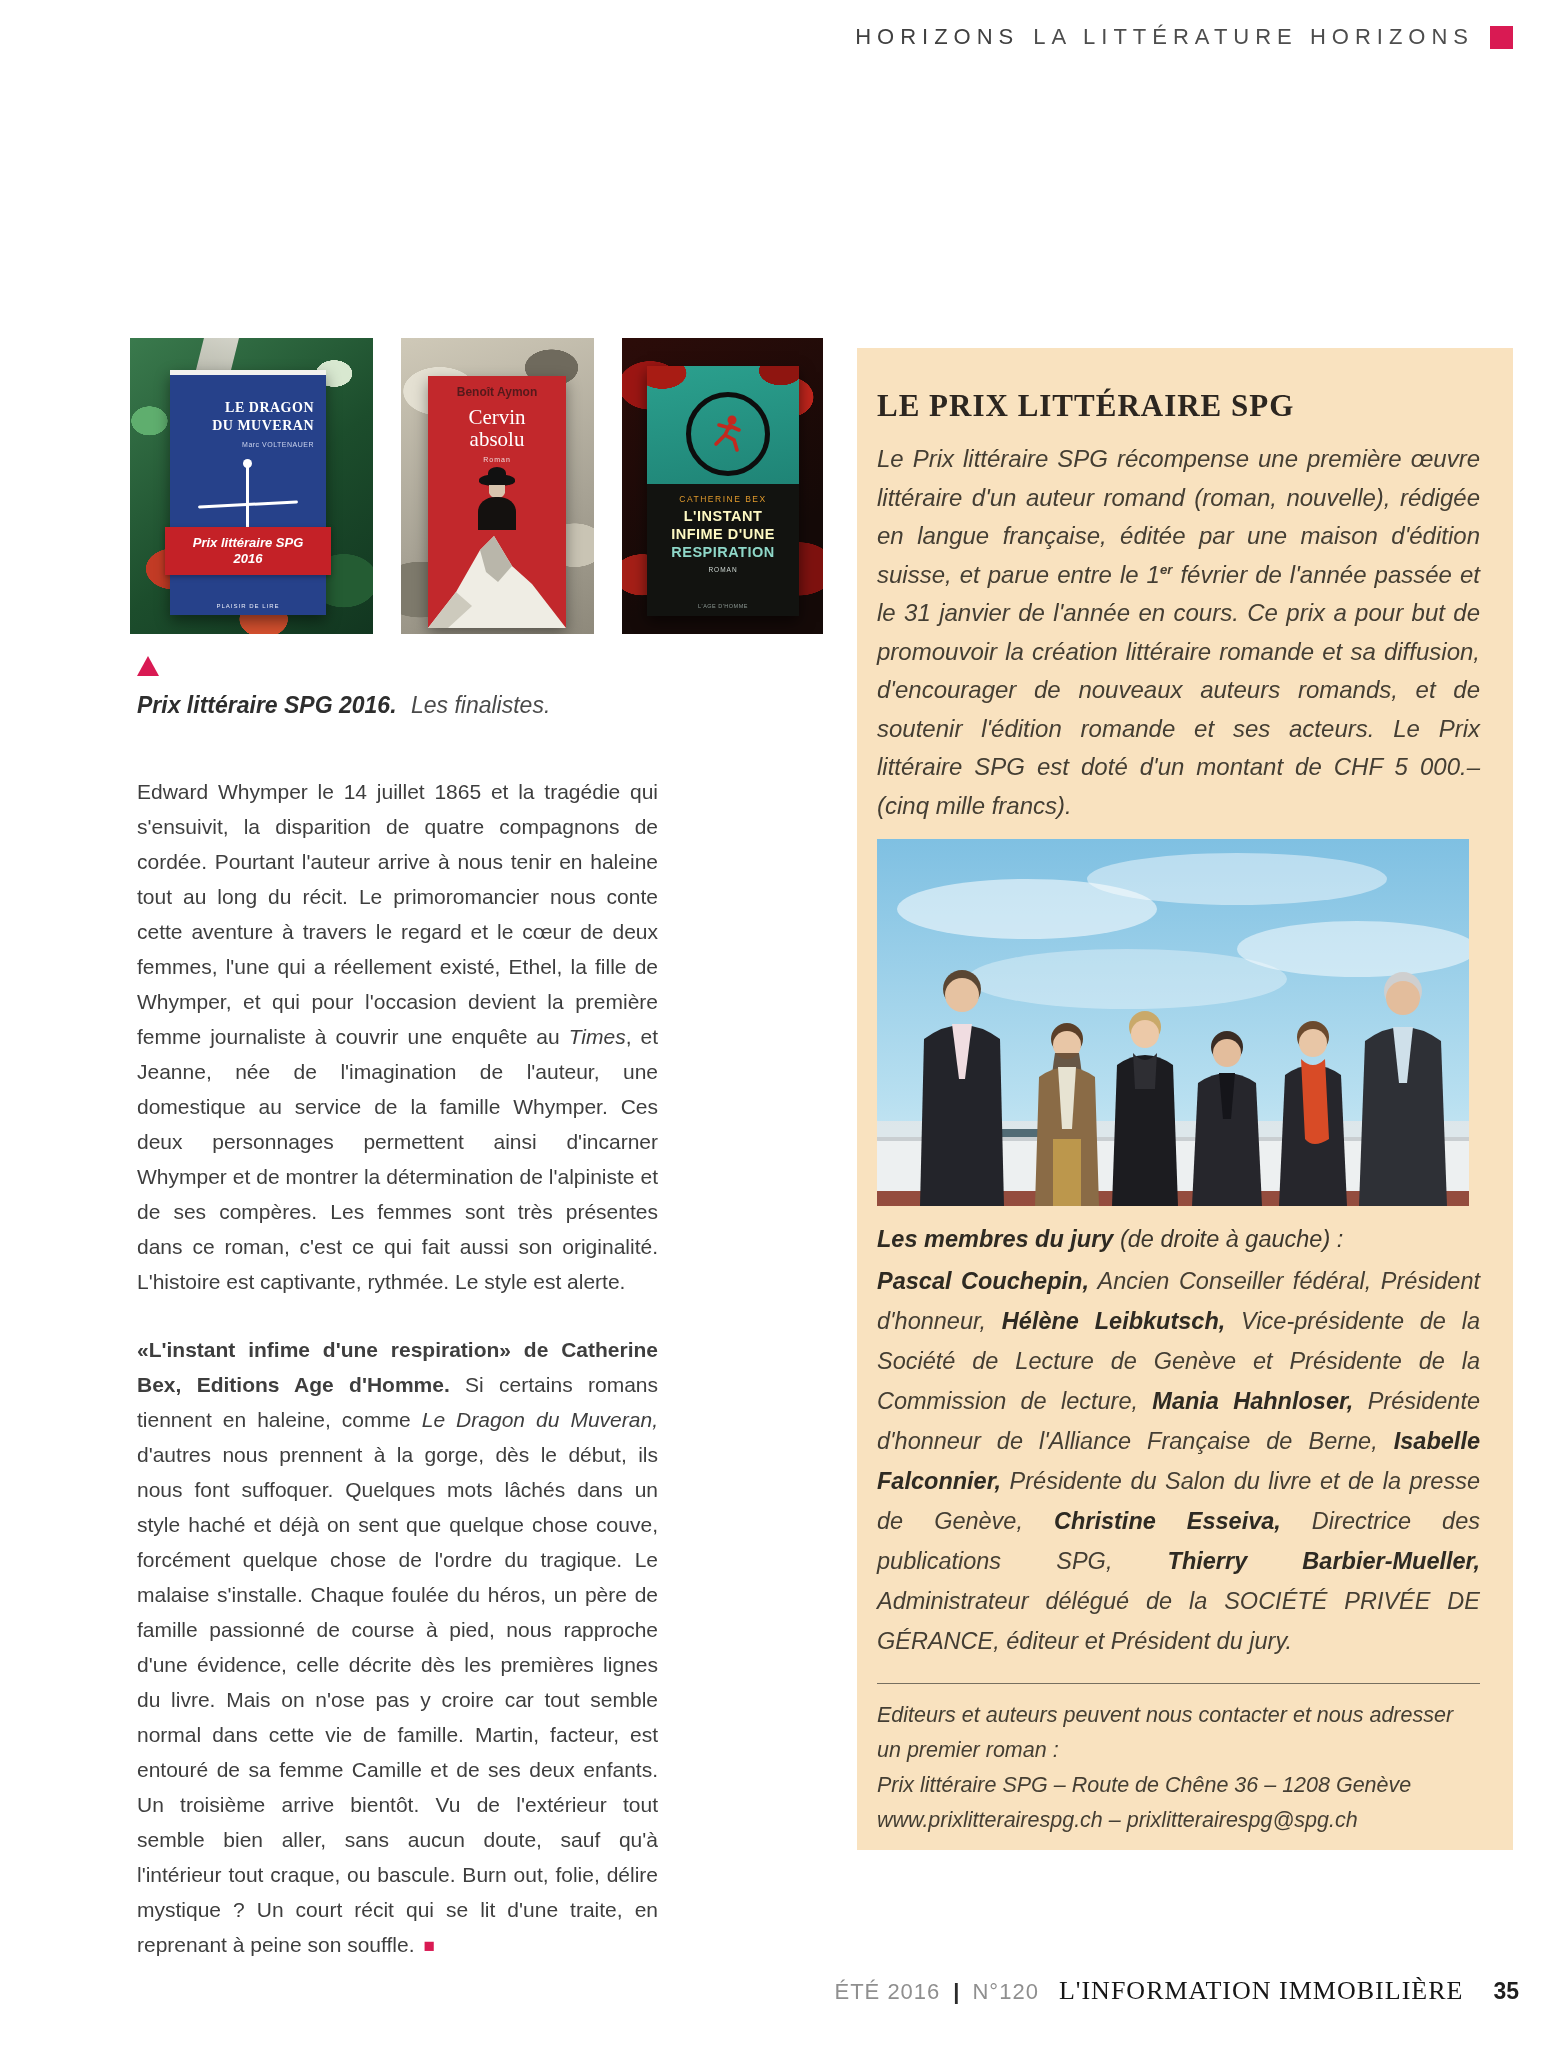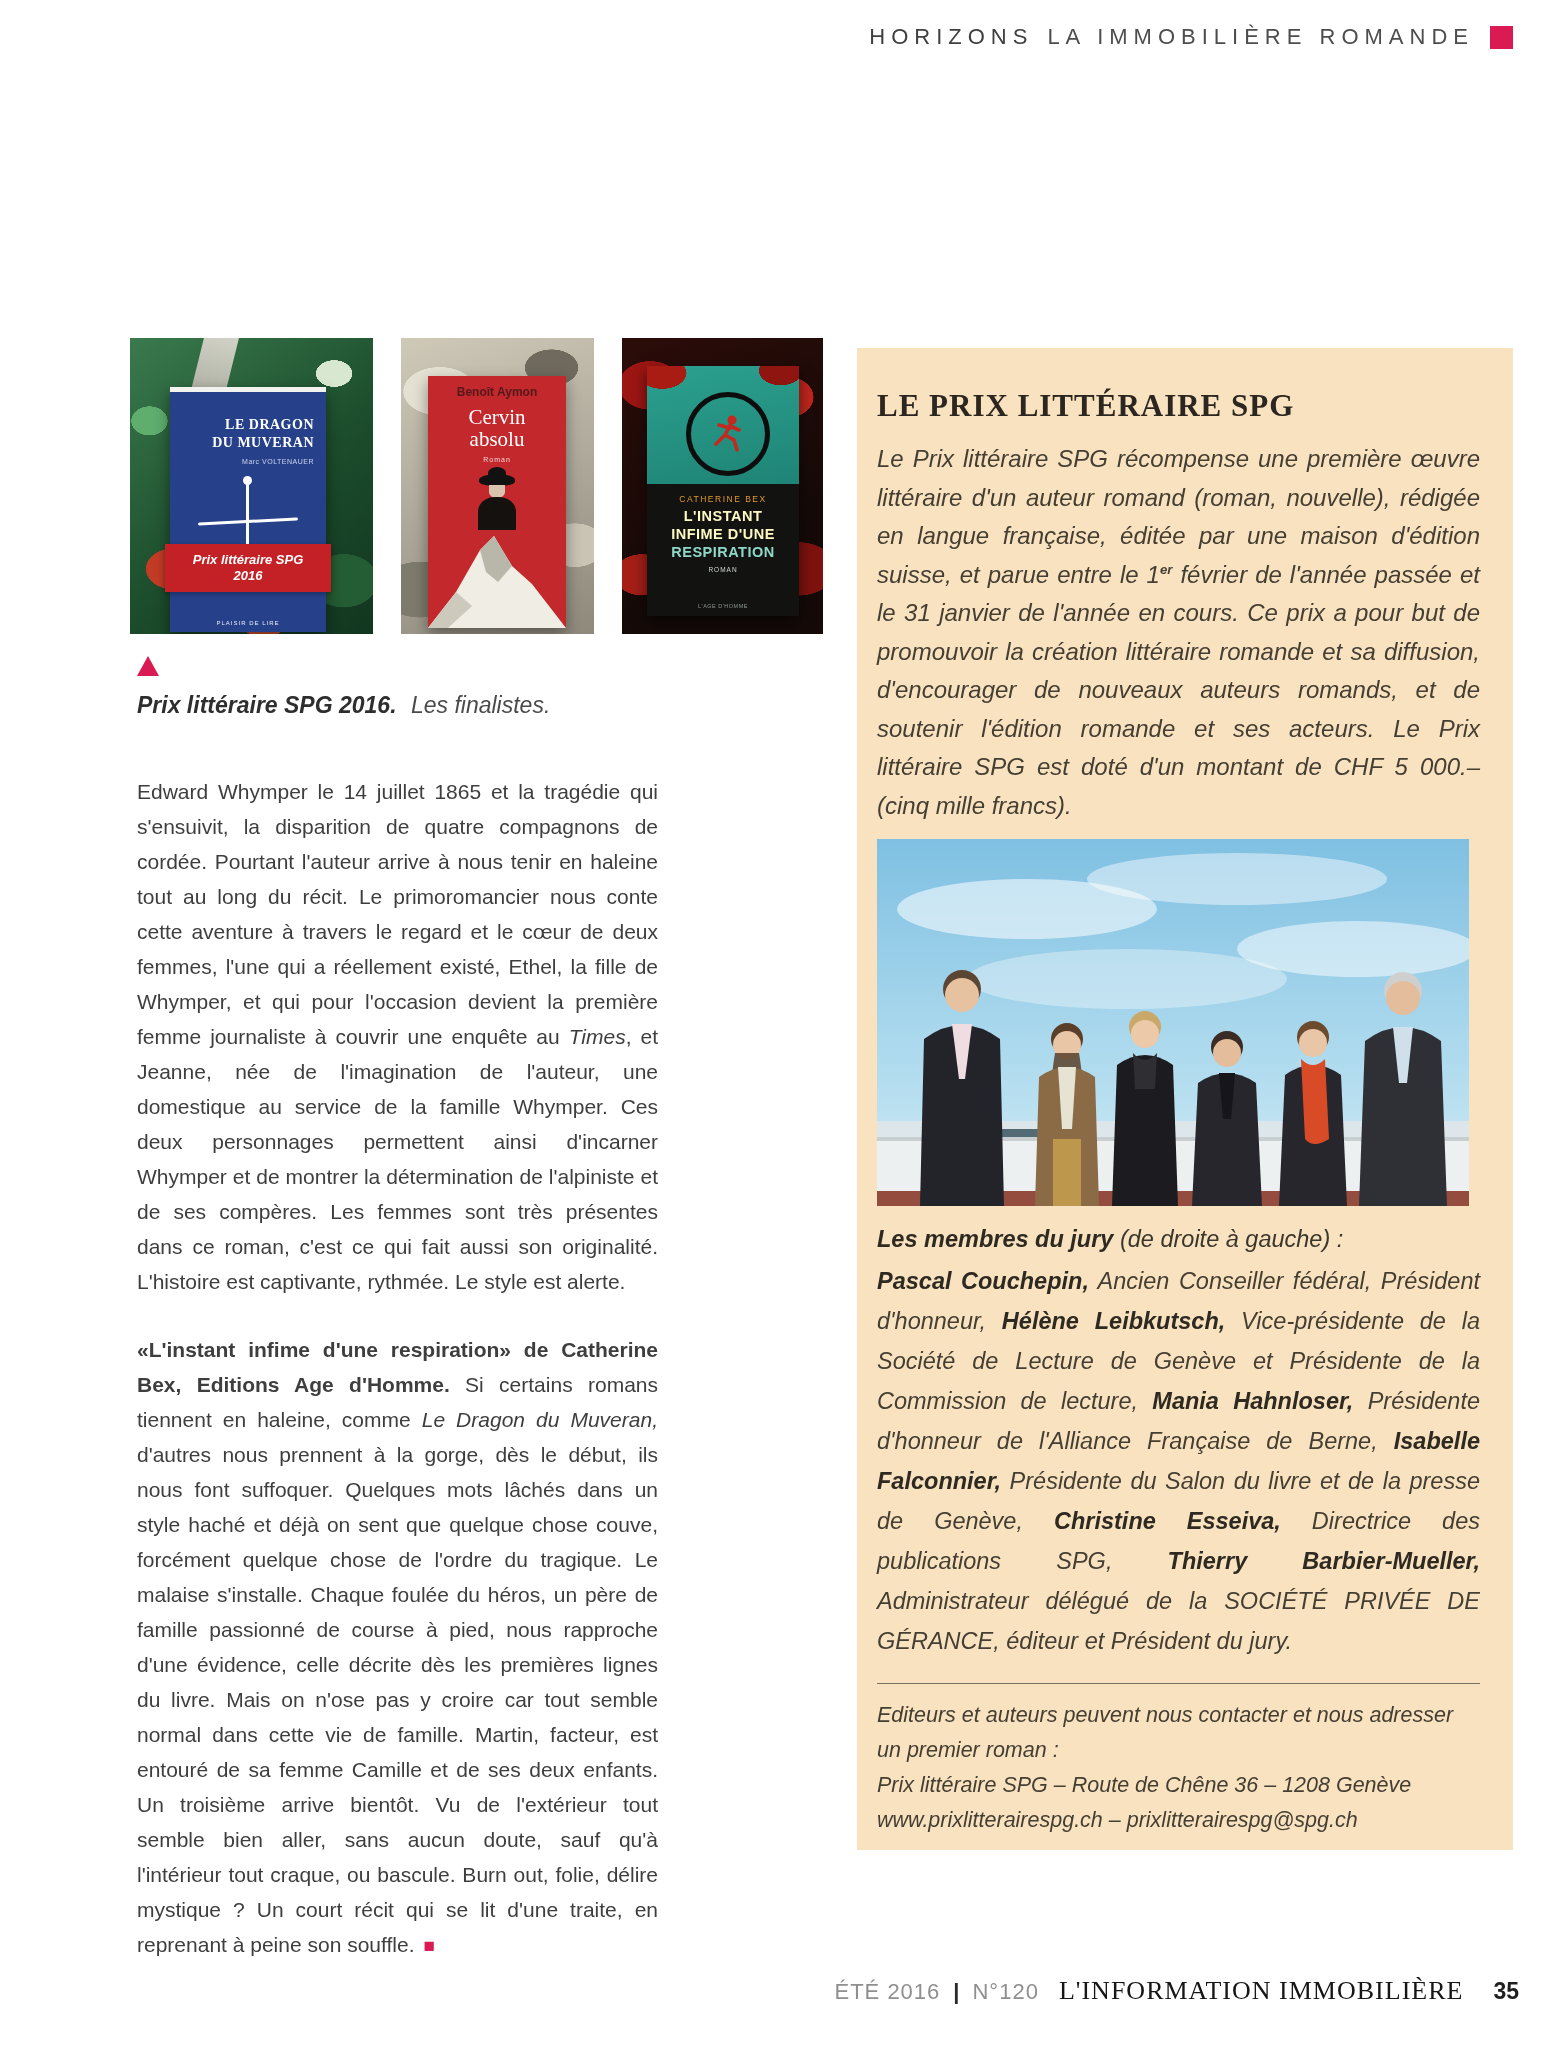--- a/index.html
+++ b/index.html
@@ -18,21 +18,21 @@
   .fig{position:relative;height:296px;overflow:hidden;}
   .fig1{width:243px;background:
         radial-gradient(46px 34px at 18% 78%, #c23b25 0 60%, transparent 61%),
         radial-gradient(30px 22px at 84% 12%, #d8e8d0 0 60%, transparent 61%),
         radial-gradient(56px 44px at 88% 82%, #245c33 0 60%, transparent 61%),
         radial-gradient(30px 24px at 8% 28%, #5fae6e 0 60%, transparent 61%),
         radial-gradient(40px 30px at 55% 95%, #d4502e 0 60%, transparent 61%),
         linear-gradient(140deg,#3a7a4d,#1c4d2c 55%,#123620);}
   .branch{position:absolute;left:68px;top:-18px;width:34px;height:88px;background:linear-gradient(#d9d9cf,#a9ab9d);
           transform:rotate(14deg);border-radius:10px;}
-  .book1{position:absolute;left:40px;top:49px;width:156px;height:240px;background:#26418a;
+  .book1{position:absolute;left:40px;top:32px;width:156px;height:240px;background:#26418a;
          border-top:5px solid #f2f2ee;box-shadow:0 6px 14px rgba(0,0,0,.45);}
   .b1-title{position:absolute;top:24px;right:12px;text-align:right;color:#fff;
             font-family:"Liberation Serif","DejaVu Serif",serif;font-weight:700;font-size:14px;line-height:18px;letter-spacing:.5px;}
   .b1-author{position:absolute;top:66px;right:12px;color:#cdd5ee;font-size:7px;letter-spacing:.5px;}
   .b1-crossv{position:absolute;left:76px;top:92px;width:3px;height:66px;background:#fff;}
   .b1-crossv::before{content:"";position:absolute;left:-3px;top:-8px;width:9px;height:9px;border-radius:50%;background:#fff;}
   .b1-crossh{position:absolute;left:28px;top:128px;width:100px;height:3px;background:#fff;border-radius:3px;transform:rotate(-3deg);}
   .b1-band{position:absolute;left:-5px;right:-5px;top:152px;height:48px;background:#c42127;
            display:flex;flex-direction:column;align-items:center;justify-content:center;
            color:#fff;font-weight:700;font-style:italic;font-size:13px;line-height:16px;box-shadow:0 2px 5px rgba(0,0,0,.3);}
@@ -116,21 +116,21 @@
   .f-mag{margin-left:20px;font-family:"Liberation Serif","DejaVu Serif",serif;font-size:26px;color:#161616;letter-spacing:1px;}
   .f-page{margin-left:30px;font-size:23px;font-weight:700;color:#1f1f1f;}
 </style>
 </head>
 <body>
 
 <div class="page">
 
   <div class="rhead">
     <span class="sec">HORIZONS</span>
-    <span class="ttl">LA IMMOBILIÈRE ROMANDE</span>
+    <span class="ttl">LA LITTÉRATURE HORIZONS</span>
     <span class="rhead-sq"></span>
   </div>
 
   <div class="books">
 
     <figure class="fig fig1" style="margin:0;">
       <div class="branch"></div>
       <div class="book1">
         <div class="b1-title">
           <div>LE DRAGON</div>

